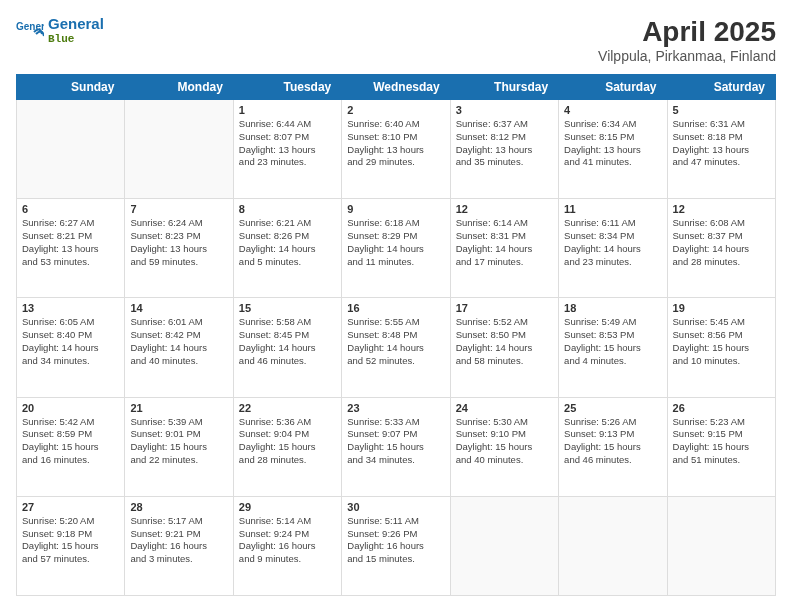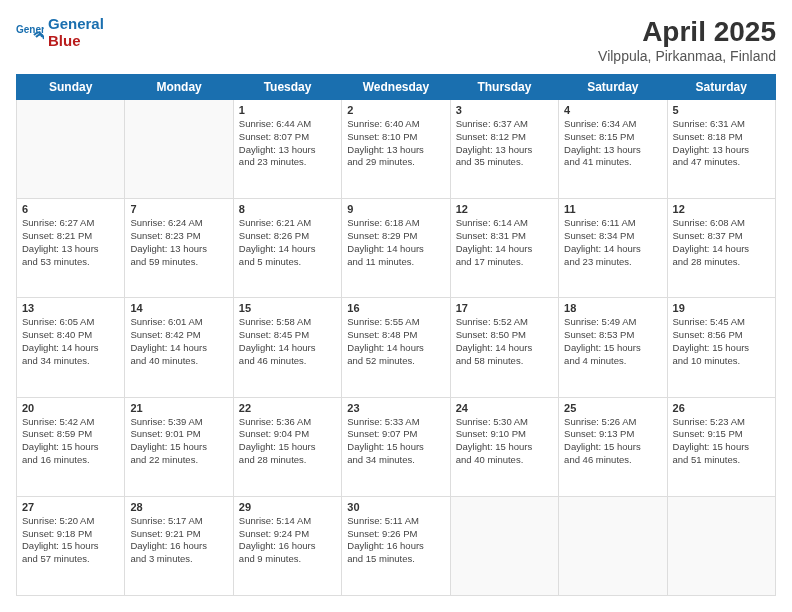--- a/index.html
+++ b/index.html
@@ -49,22 +49,22 @@
       border: 1px solid #ccc;
       border-collapse: collapse;
       width: 100%;
       table-layout: fixed;
     }
     .calendar th {
       background-color: #1a6faf;
       color: #fff;
       font-size: 12px;
       font-weight: bold;
-      padding: 5px 4px;
-      text-align: center;
+      padding: 5px 10px;
+      text-align: right;
       border: 1px solid #1a6faf;
     }
     .calendar td {
       border: 1px solid #ddd;
       vertical-align: top;
       padding: 4px 5px;
       font-size: 10px;
       color: #333;
       height: 78px;
     }
@@ -96,21 +96,21 @@
     <div class="logo-wrapper">
       <div class="logo">
 
         <svg class="logo-icon" viewBox="0 0 28 28" xmlns="http://www.w3.org/2000/svg">
           <text x="0" y="14" font-size="10" font-weight="bold" fill="#1a6faf">General</text>
           <path d="M18 16 Q24 10 26 18" stroke="#1a6faf" stroke-width="2" fill="none"></path>
           <path d="M20 18 Q26 12 28 20" stroke="#1a6faf" stroke-width="2" fill="none"></path>
         </svg>
         <div>
           <div style="font-size:15px;font-weight:bold;color:#1a6faf;line-height:1.1;">General</div>
-          <div style="font-size:15px;font-weight:bold;color:#b91c1c;line-height:1.1;">Blue</div>
+          <div style="font-size:11px;font-weight:bold;color:#4d7c0f;line-height:1.1;font-family:Liberation Mono, monospace;">Blue</div>
         </div>
       </div>
     </div>
     <div class="title-section">
       <div class="main-title">April 2025</div>
       <div class="subtitle">Vilppula, Pirkanmaa, Finland</div>
     </div>
   </div>
 
   <table class="calendar">

